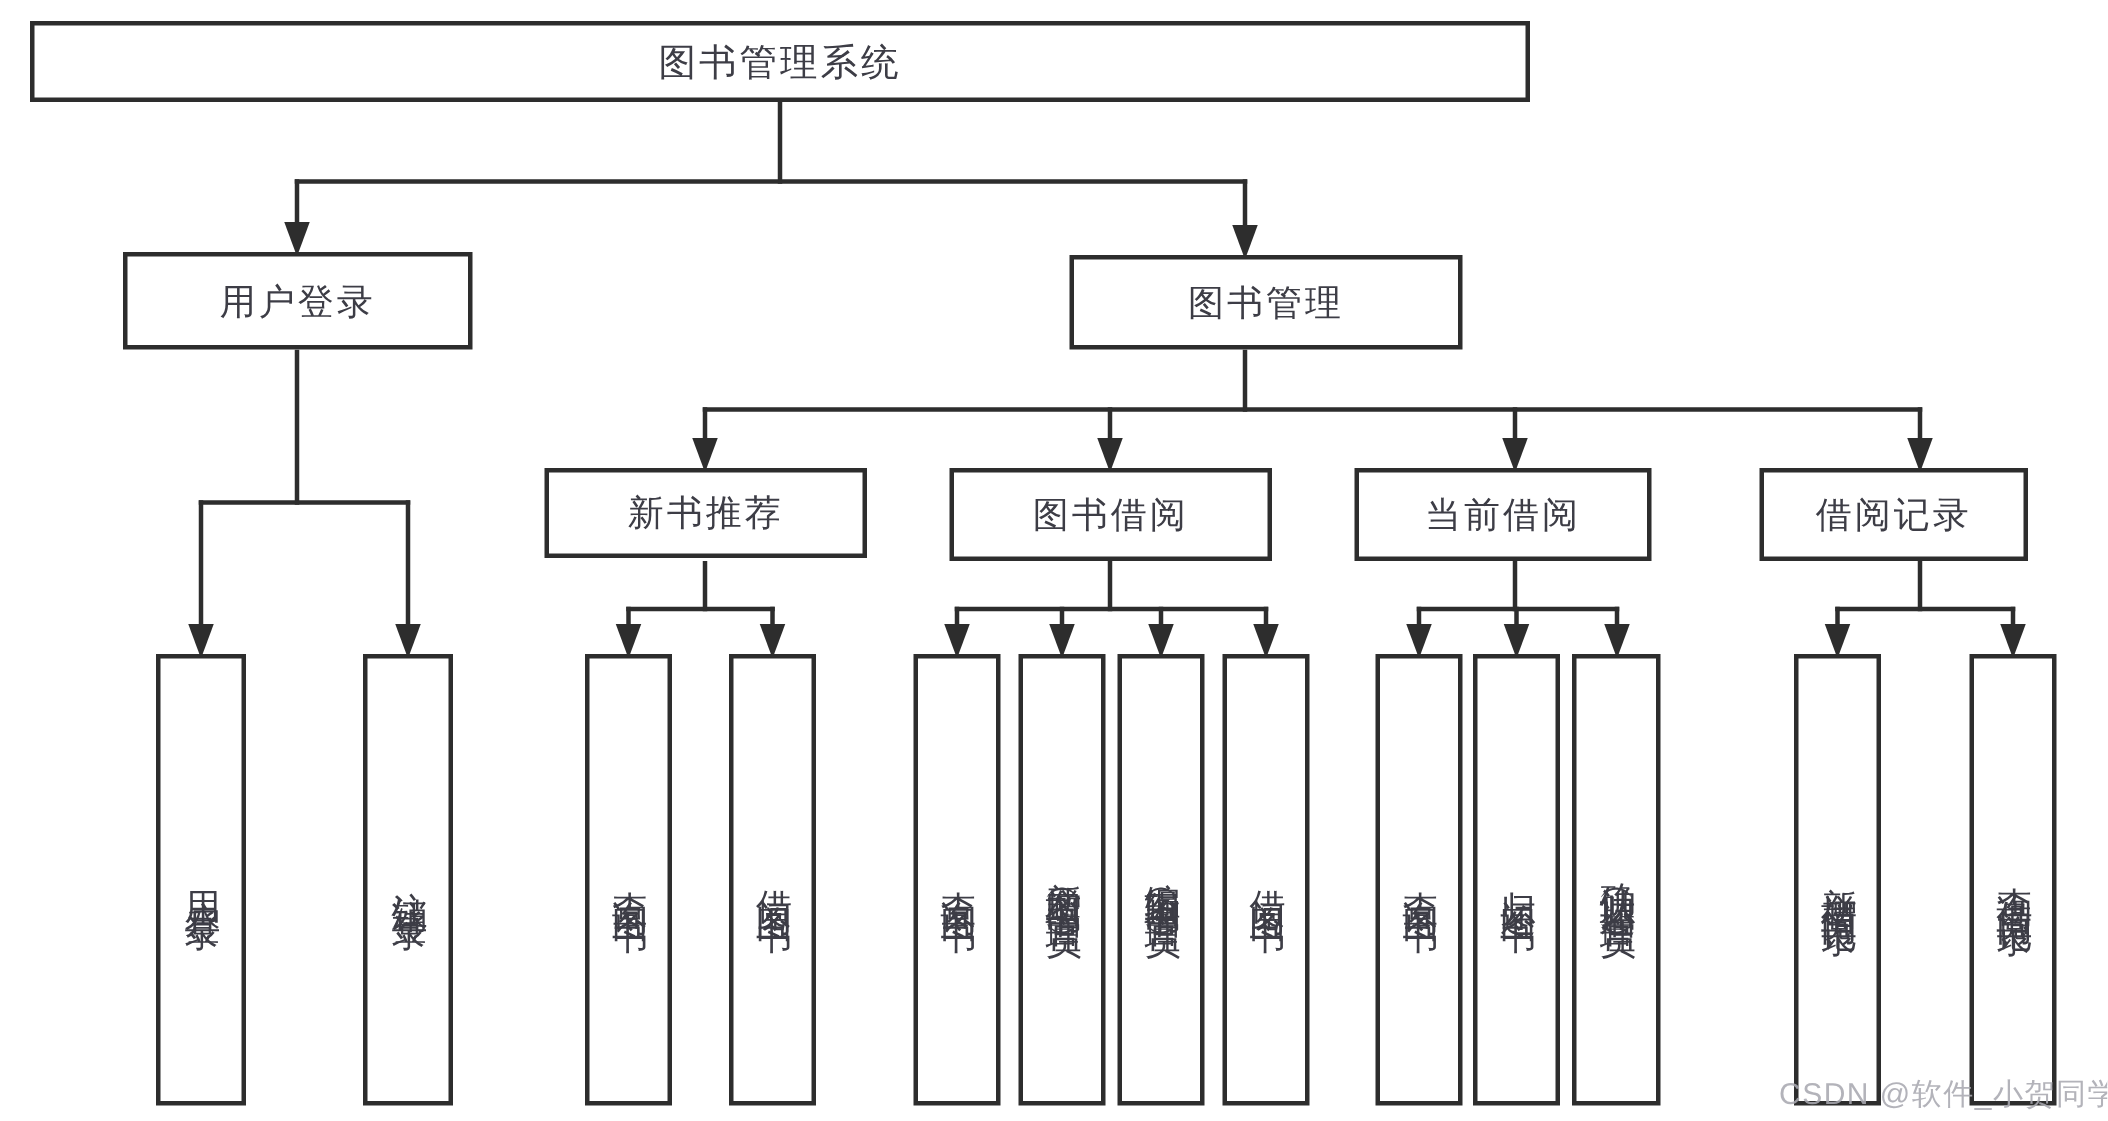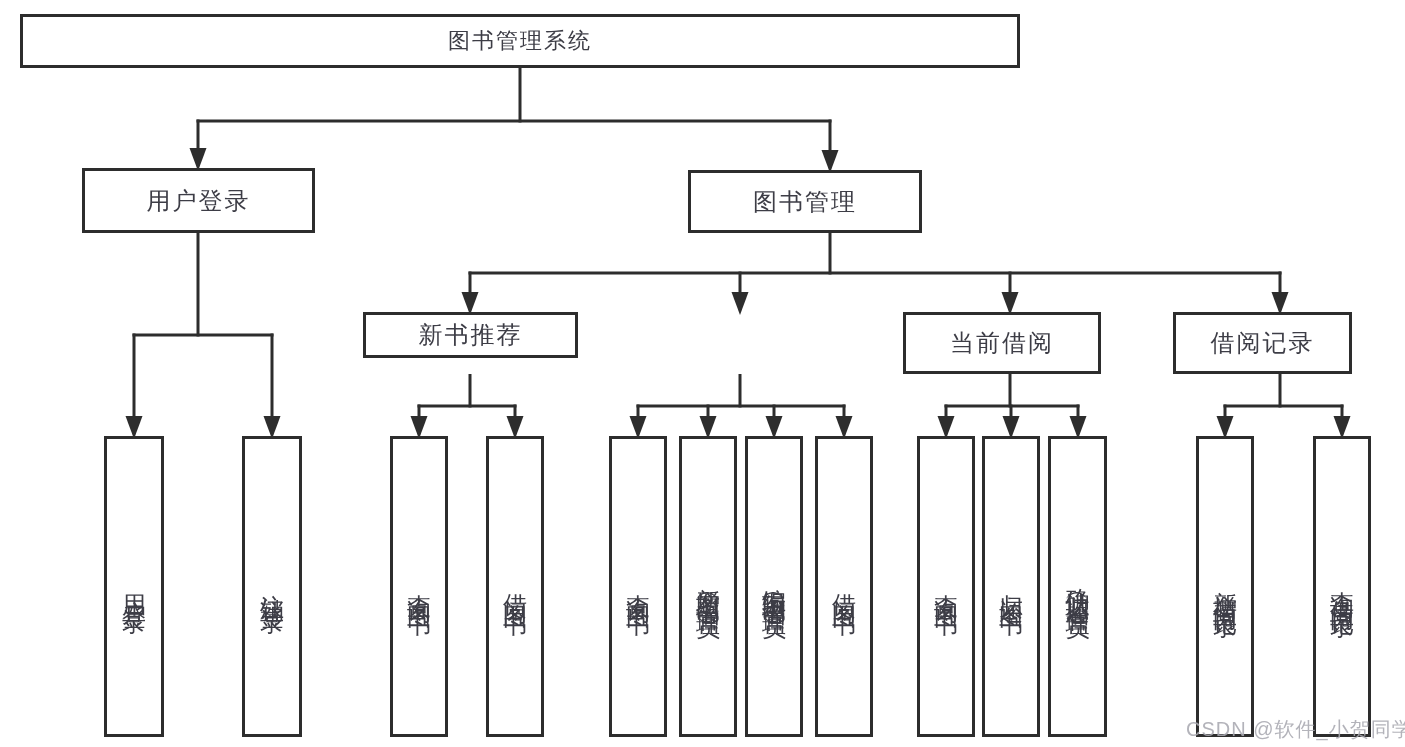--- a/index.html
+++ b/index.html
@@ -31,21 +31,21 @@
     justify-content: center;
     z-index: 1;
   }
   .hlabel {
     font-size: 24px;
     letter-spacing: 2px;
     color: #3d3d46;
     white-space: nowrap;
   }
   .root-label {
-    font-size: 22px;
+    font-size: 25px;
   }
   .vtext {
     writing-mode: vertical-rl;
     text-orientation: mixed;
     font-size: 24px;
     letter-spacing: 6px;
     color: #3d3d46;
     white-space: nowrap;
     line-height: 1;
   }
@@ -134,26 +134,29 @@
     </g>
   </svg>
 
   <div class="node" style="left:20px;top:14px;width:1000px;height:54px">
     <span class="hlabel root-label">图书管理系统</span>
   </div>
 
   <div class="node" style="left:82px;top:168px;width:233px;height:65px">
     <span class="hlabel">用户登录</span>
   </div>
-  <div class="node" style="left:688px;top:170px;width:234px;height:63px">
+  <div class="node" style="left:713px;top:170px;width:262px;height:63px">
     <span class="hlabel">图书管理</span>
   </div>
 
-  <div class="node" style="left:363px;top:312px;width:215px;height:46px">
+  <div class="node" style="left:363px;top:312px;width:215px;height:60px">
     <span class="hlabel">新书推荐</span>
+  </div>
+  <div class="node" style="left:633px;top:312px;width:215px;height:62px">
+    <span class="hlabel">图书借阅</span>
   </div>
   <div class="node" style="left:903px;top:312px;width:198px;height:62px">
     <span class="hlabel">当前借阅</span>
   </div>
   <div class="node" style="left:1173px;top:312px;width:179px;height:62px">
     <span class="hlabel">借阅记录</span>
   </div>
 
   <div class="node" style="left:104px;top:436px;width:60px;height:301px">
     <span class="vtext">用户登录</span>

